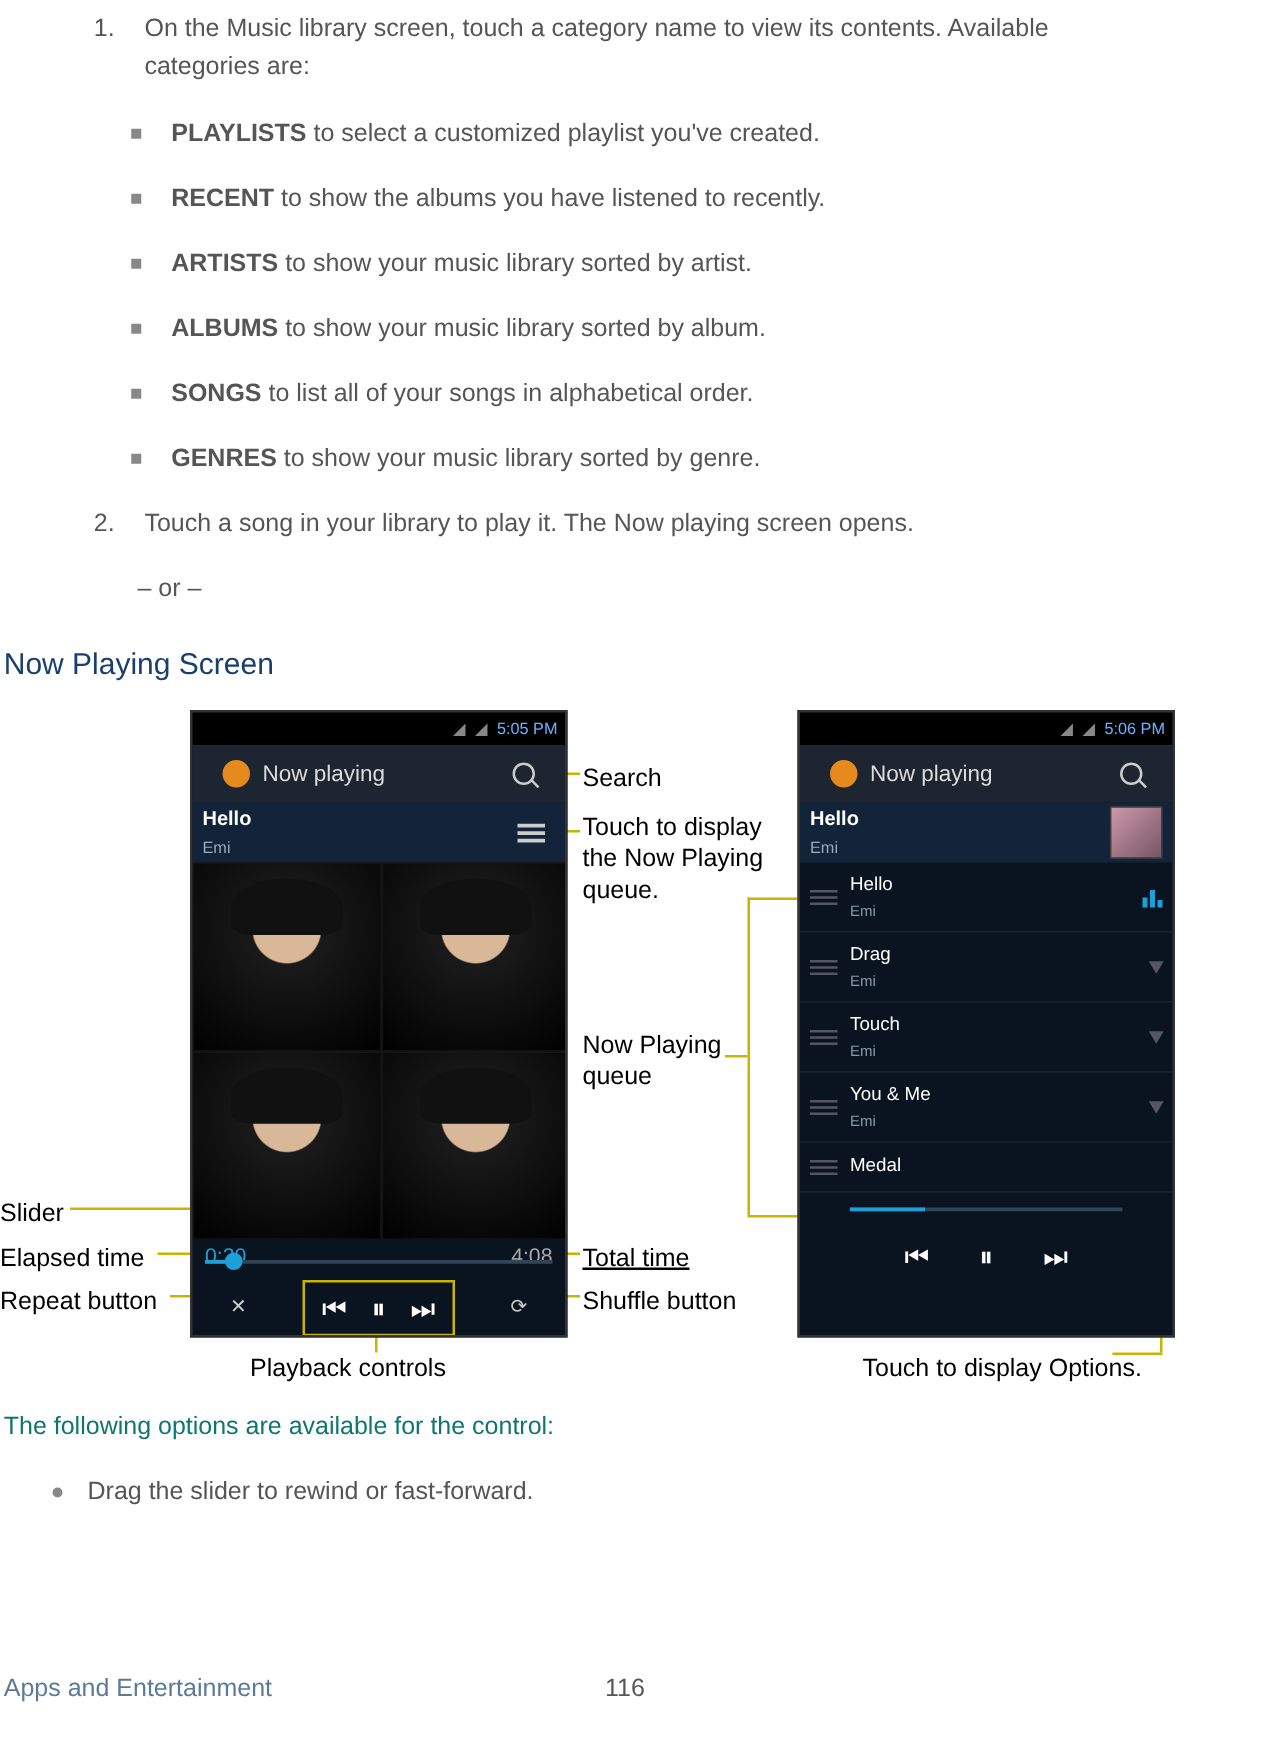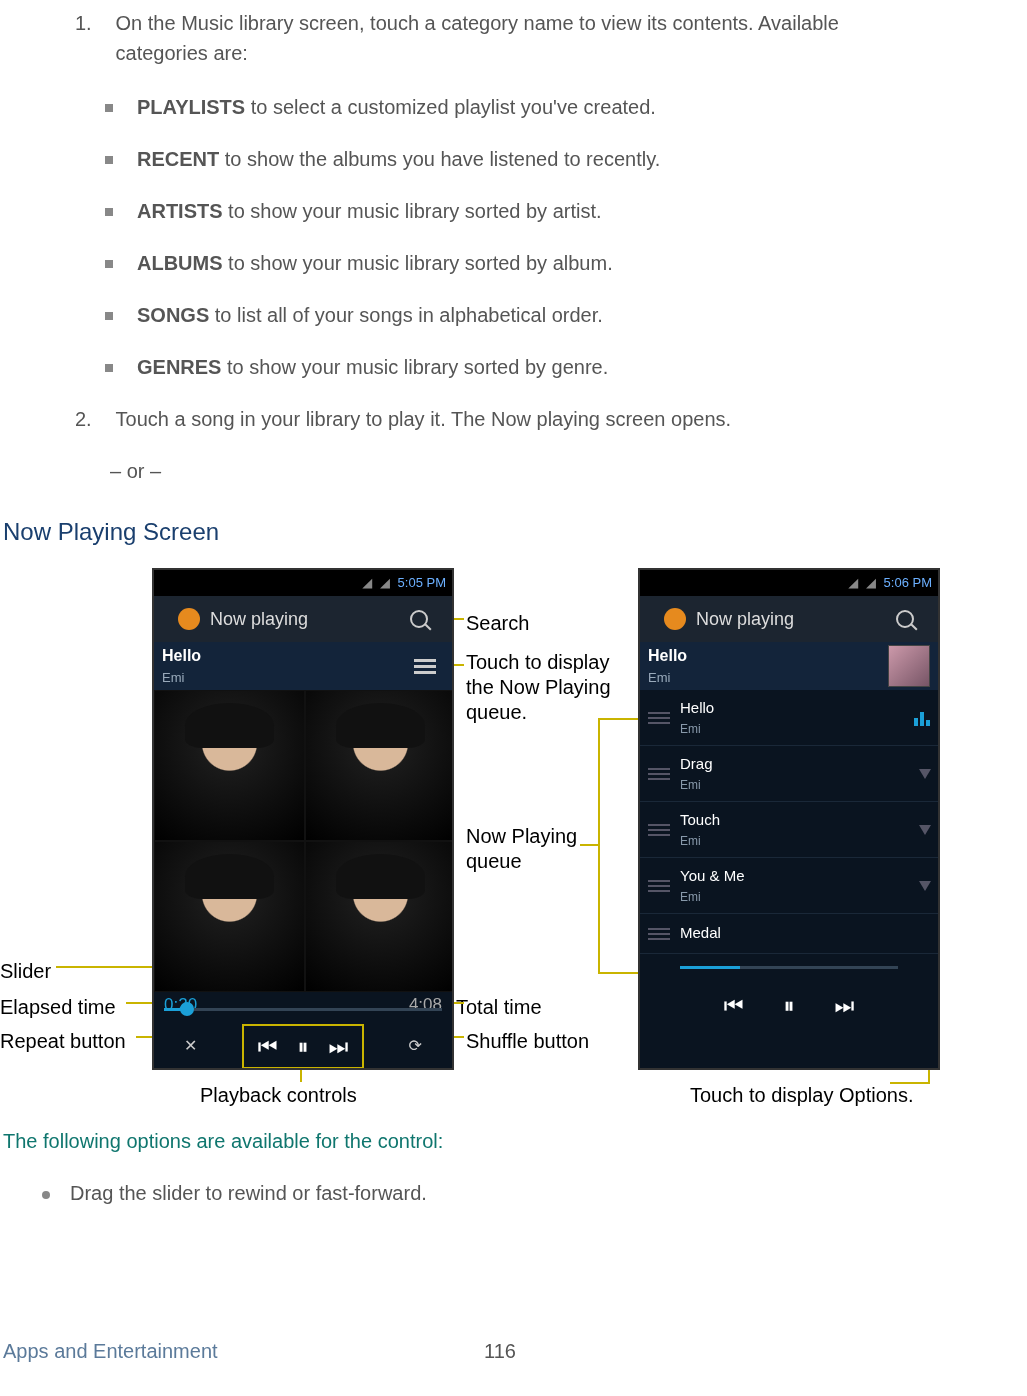--- a/index.html
+++ b/index.html
@@ -116,21 +116,21 @@
 
   <div class="figure-area">
 
     <div class="callout" style="left:0; top:388px;">Slider</div>
     <div class="callout" style="left:0; top:424px;">Elapsed time</div>
     <div class="callout" style="left:0; top:458px;">Repeat button</div>
 
     <div class="callout" style="left:466px; top:40px;">Search</div>
     <div class="callout" style="left:466px; top:82px; width:170px; line-height:1.25;">Touch to display the Now Playing queue.</div>
     <div class="callout" style="left:466px; top:256px; width:150px; line-height:1.25;">Now Playing queue</div>
-    <div class="callout" style="left:456px; top:424px;">Total time</div>
+    <div class="callout" style="left:466px; top:424px;text-decoration:underline;">Total time</div>
     <div class="callout" style="left:466px; top:458px;">Shuffle button</div>
     <div class="callout" style="left:200px; top:512px;">Playback controls</div>
     <div class="callout" style="left:690px; top:512px;">Touch to display Options.</div>
 
     <div class="yline" style="left:56px; top:398px; width:96px; height:2px;"></div>
     <div class="yline" style="left:126px; top:434px; width:32px; height:2px;"></div>
     <div class="yline" style="left:136px; top:468px; width:24px; height:2px;"></div>
     <div class="yline" style="left:436px; top:50px; width:28px; height:2px;"></div>
     <div class="yline" style="left:436px; top:96px; width:28px; height:2px;"></div>
     <div class="yline" style="left:440px; top:434px; width:24px; height:2px;"></div>

